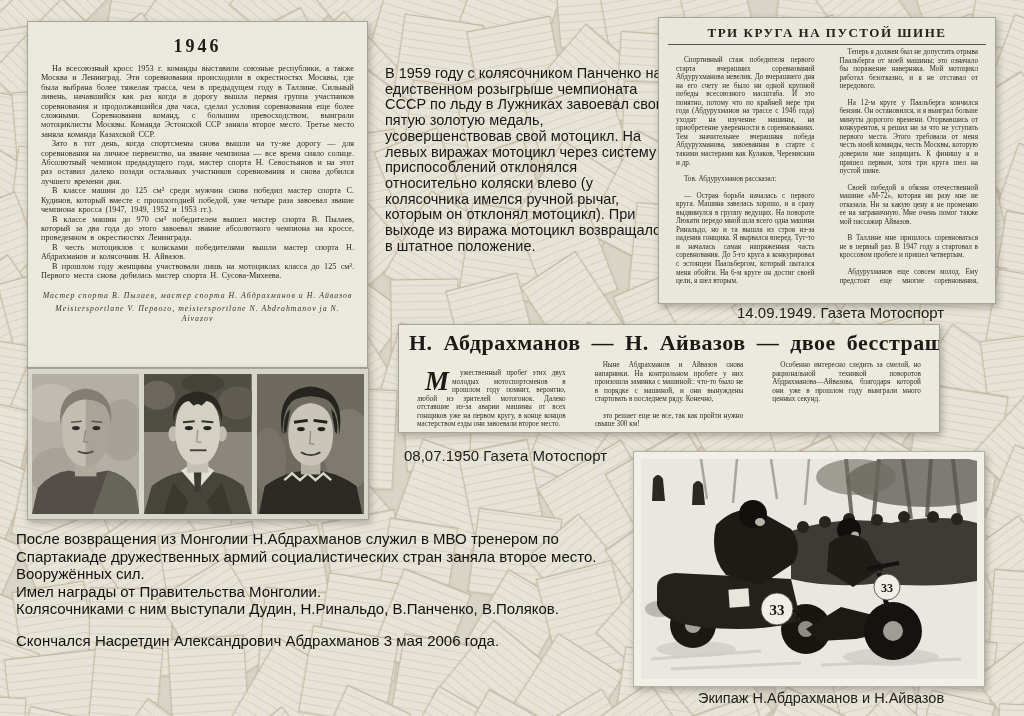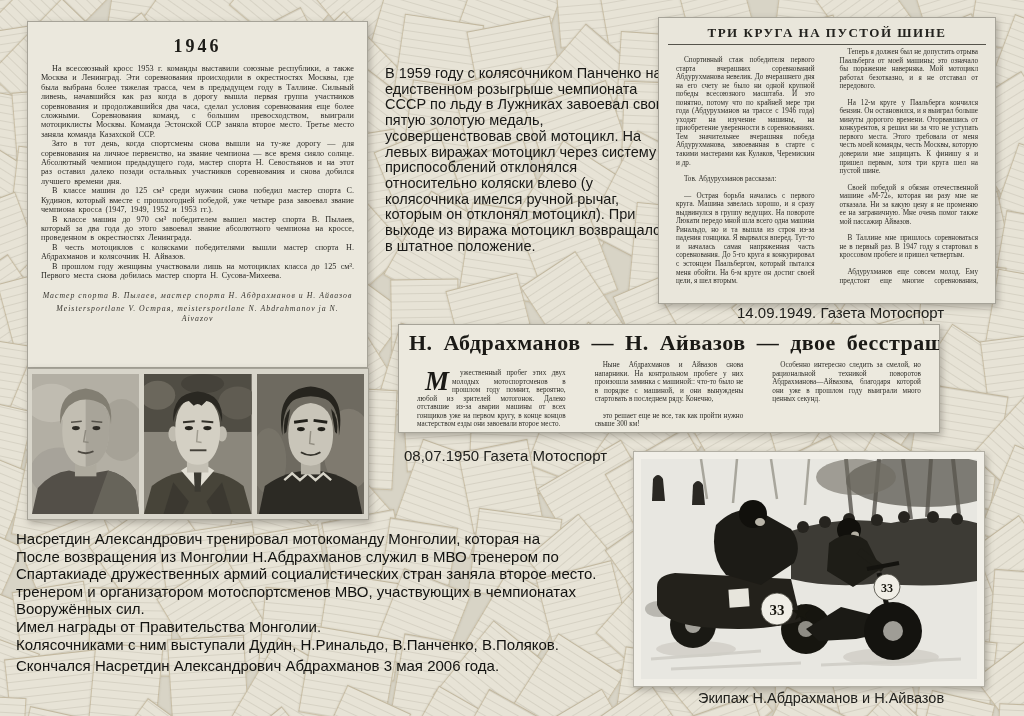--- a/index.html
+++ b/index.html
@@ -49,21 +49,21 @@
   
   .clip-dvoe{left:398px;top:324px;width:542px;height:109px;padding:3px 10px;background:#ece9de;overflow:hidden;}
   .clip-dvoe h2{margin:2px 0 5px;text-align:center;font-family:"Liberation Serif",serif;
                 font-size:22px;letter-spacing:.5px;word-spacing:5px;white-space:nowrap;color:#1b1a16;}
   .cols3{column-count:3;column-gap:13px;column-fill:auto;height:72px;overflow:hidden;}
   .dropcap{float:left;font-family:"Liberation Serif",serif;font-style:italic;font-weight:bold;
            font-size:27px;line-height:22px;padding:1px 3px 0 0;color:#1b1a16;}
   
   .bio{left:16px;top:530px;width:630px;font-size:15px;line-height:17.6px;color:#121210;}
   .bio div{white-space:nowrap;}
-  .death-line{margin-top:4px;}
+  .death-line{margin-top:14px;}
   
   .race-photo{left:633px;top:451px;width:352px;height:236px;background:#f1efe8;
               border:1px solid #b2afa4;box-shadow:2px 3px 7px rgba(60,55,45,.35);
               box-sizing:border-box;padding:7px;}
   .race-photo svg{display:block;width:100%;height:100%;background:#e8e7e2;}
 </style>
 </head>
 <body>
 
 <div class="page">
@@ -267,21 +267,21 @@
   <div class="layer paper clip-1953">
     <h1>1946</h1>
     <p>На всесоюзный кросс 1953 г. команды выставили союзные республики, а также Москва и Ленинград. Эти соревнования происходили в окрестностях Москвы, где была выбрана более тяжелая трасса, чем в предыдущем году в Таллине. Сильный ливень, начавшийся как раз когда в дорогу вышла первая группа участников соревнования и продолжавшийся два часа, сделал условия соревнования еще более сложными. Соревнования команд, с большим превосходством, выиграли мотоциклисты Москвы. Команда Эстонской ССР заняла второе место. Третье место заняла команда Казахской ССР.</p>
     <p>Зато в тот день, когда спортсмены снова вышли на ту-же дорогу — для соревнования на личное первенство, на звание чемпиона — все время сияло солнце. Абсолютный чемпион предыдущего года, мастер спорта Н. Севостьянов и на этот раз оставил далеко позади остальных участников соревнования и снова добился лучшего времени дня.</p>
     <p>В классе машин до 125 см³ среди мужчин снова победил мастер спорта С. Кудинов, который вместе с прошлогодней победой, уже четыре раза завоевал звание чемпиона кросса (1947, 1949, 1952 и 1953 гг.).</p>
     <p>В классе машин до 970 см³ победителем вышел мастер спорта В. Пылаев, который за два года до этого завоевал звание абсолютного чемпиона на кроссе, проведенном в окрестностях Ленинграда.</p>
     <p>В честь мотоциклов с колясками победителями вышли мастер спорта Н. Абдрахманов и колясочник Н. Айвазов.</p>
     <p>В прошлом году женщины участвовали лишь на мотоциклах класса до 125 см³. Первого места снова добилась мастер спорта Н. Сусова-Михеева.</p>
     <div class="credits">
       <div>Мастер спорта В. Пылаев, мастер спорта Н. Абдрахманов и Н. Айвазов</div>
-      <div>Meistersportlane V. Острая, meistersportlane N. Abdrahmanov ja N. Aivazov</div>
+      <div>Meistersportlane V. Первого, meistersportlane N. Abdrahmanov ja N. Aivazov</div>
     </div>
   </div>
 
   <div class="layer photo-strip">
     <div class="portrait">
       <svg viewBox="0 0 110 145" preserveAspectRatio="none">
         <rect width="110" height="145" fill="#b3afa4"></rect>
         <ellipse cx="20" cy="30" rx="26" ry="20" fill="#c6c2b7" opacity=".7"></ellipse>
         <ellipse cx="92" cy="58" rx="24" ry="32" fill="#a19d92" opacity=".7"></ellipse>
         <ellipse cx="28" cy="102" rx="30" ry="26" fill="#9c9890" opacity=".5"></ellipse>
@@ -368,24 +368,22 @@
       <p><span class="dropcap">М</span><span>ужественный пробег этих двух молодых мотоспортсменов в прошлом году помнит, вероятно, любой из зрителей мотогонок. Далеко отставшие из-за аварии машины от всех гонщиков уже на первом кругу, в конце концов мастерством езды они завоевали второе место.</span></p>
       <p>Ныне Абдрахманов и Айвазов снова напарники. На контрольном пробеге у них произошла заминка с машиной:: что-то было не в порядке с машиной, и они вынуждены стартовать в последнем ряду. Конечно,</p>
       <p>это решает еще не все, так как пройти нужно свыше 300 км!</p>
       <p>Особенно интересно следить за смелой, но рациональной техникой поворотов Абдрахманова—Айвазова, благодаря которой они уже в прошлом году выиграли много ценных секунд.</p>
     </div>
   </div>
 
   <div class="layer caption cap-1950">08,07.1950 Газета Мотоспорт</div>
 
   <div class="layer bio">
-    <div>Насретдин  Александрович тренировал мотокоманду Монголии, которая на</div>
     <div>После возвращения из Монголии Н.Абдрахманов служил в МВО тренером по</div>
     <div>Спартакиаде дружественных армий социалистических стран заняла второе место.</div>
-    <div>тренером и организатором мотоспортсменов МВО, участвующих в чемпионатах</div>
     <div>Вооружённых сил.</div>
     <div>Имел награды от Правительства Монголии.</div>
     <div>Колясочниками с ним выступали Дудин, Н.Ринальдо, В.Панченко, В.Поляков.</div>
     <div class="death-line">Скончался Насретдин Александрович Абдрахманов 3 мая 2006 года.</div>
   </div>
 
   <div class="layer race-photo">
     <svg viewBox="0 0 336 220" preserveAspectRatio="none">
       <rect width="336" height="220" fill="#e8e7e1"></rect>
 

